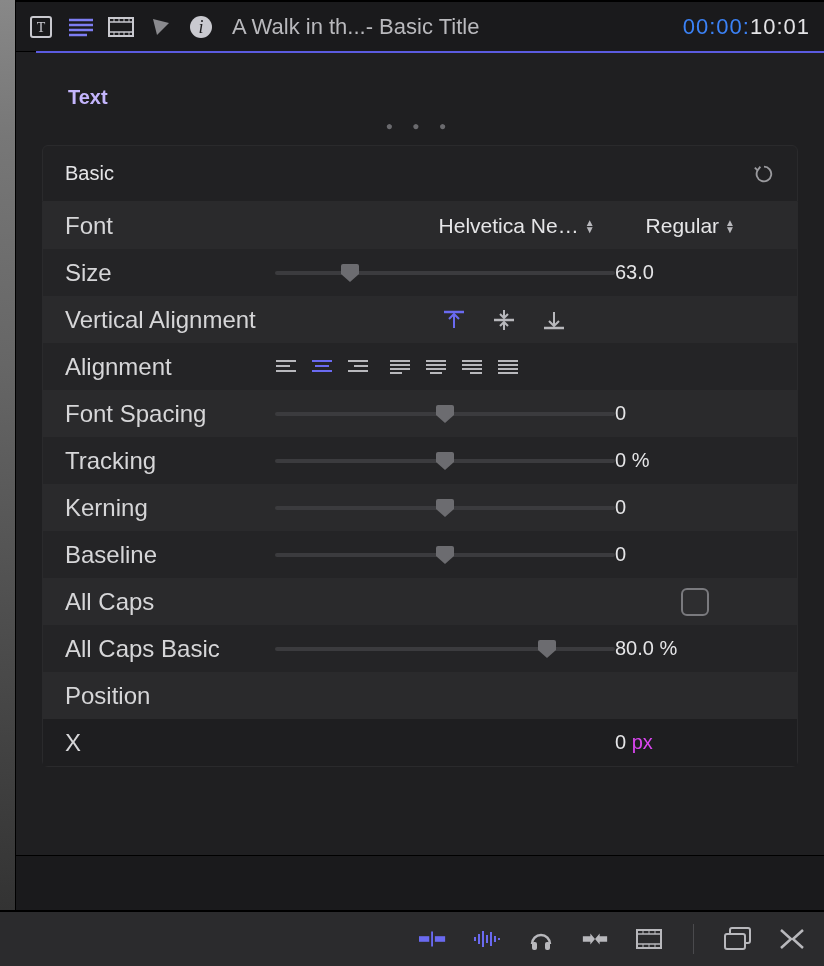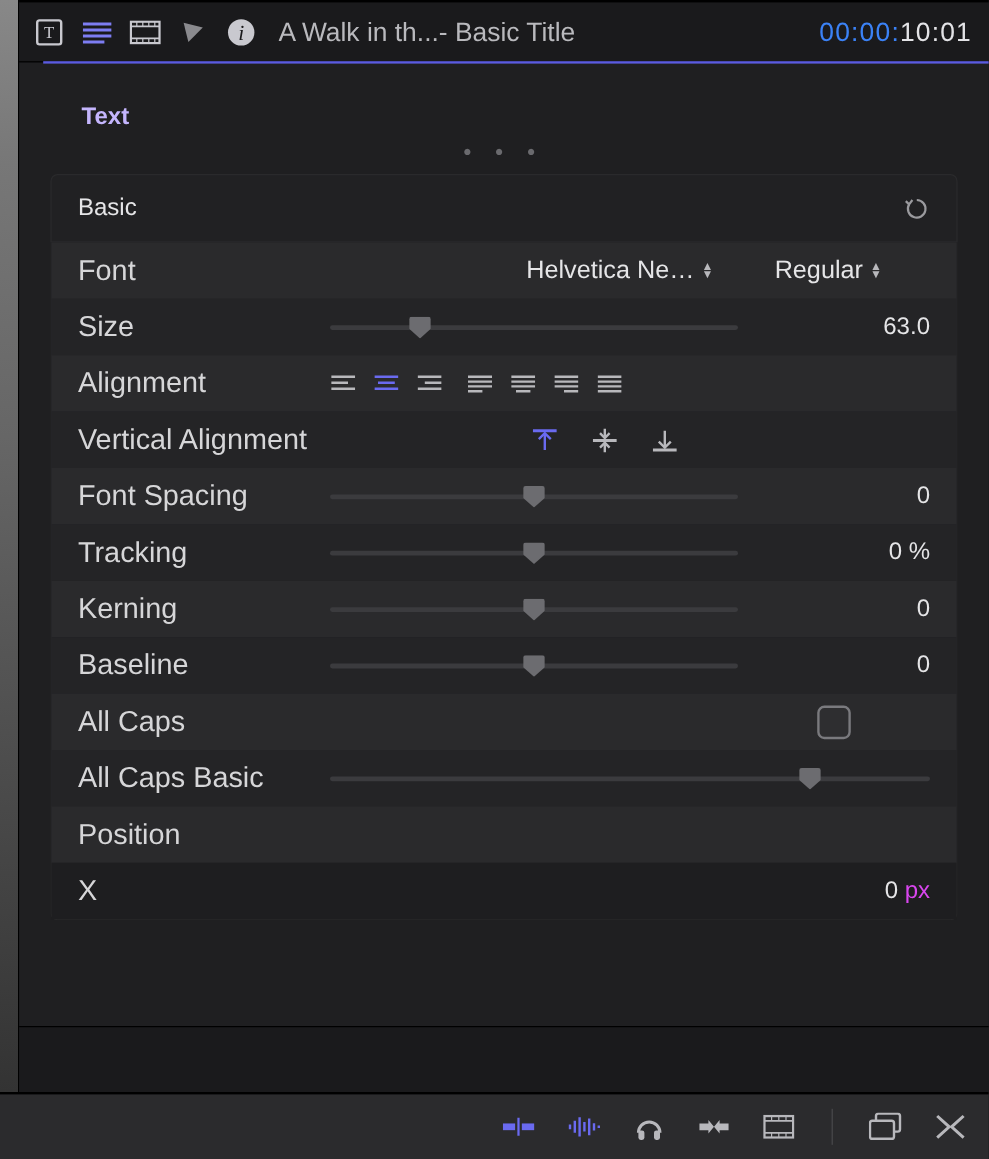--- a/index.html
+++ b/index.html
@@ -141,21 +141,21 @@
   }
   .row .ctrl {
     flex: 1;
     display: flex;
     align-items: center;
     gap: 10px;
   }
   .row .val {
     width: 160px;
     flex: 0 0 160px;
-    text-align: right;
+    text-align: left;
     color: #e5e5e7;
     font-size: 20px;
   }
 
   .dropdown {
     display: flex;
     align-items: center;
     gap: 6px;
     color: #e5e5e7;
     font-size: 21px;
@@ -328,20 +328,50 @@
               <div class="slider">
                 <div class="track"></div>
                 <div class="thumb" style="left: 22%;">
                     <svg width="18" height="18">
                       <use href="#thumb-shape"></use>
                     </svg>
                   </div>
               </div>
             </div>
             <div class="val">63.0</div>
+          </div>
+
+          <div class="row">
+            <div class="lbl">Vertical Alignment</div>
+            <div class="valign-set">
+              <div class="valign-btn active">
+                  <svg width="20" height="20">
+                    <line x1="0" y1="2" x2="20" y2="2" stroke="currentColor" stroke-width="2.5"></line>
+                    <line x1="10" y1="4" x2="10" y2="18" stroke="currentColor" stroke-width="2"></line>
+                    <polyline points="5,9 10,4 15,9" fill="none" stroke="currentColor" stroke-width="2"></polyline>
+                  </svg>
+                </div>
+              <div class="valign-btn">
+                  <svg width="20" height="20">
+                    <line x1="0" y1="10" x2="20" y2="10" stroke="currentColor" stroke-width="2.5"></line>
+                    <line x1="10" y1="0" x2="10" y2="7" stroke="currentColor" stroke-width="2"></line>
+                    <polyline points="6,4 10,8 14,4" fill="none" stroke="currentColor" stroke-width="2"></polyline>
+                    <line x1="10" y1="13" x2="10" y2="20" stroke="currentColor" stroke-width="2"></line>
+                    <polyline points="6,16 10,12 14,16" fill="none" stroke="currentColor" stroke-width="2"></polyline>
+                  </svg>
+                </div>
+              <div class="valign-btn">
+                  <svg width="20" height="20">
+                    <line x1="0" y1="18" x2="20" y2="18" stroke="currentColor" stroke-width="2.5"></line>
+                    <line x1="10" y1="2" x2="10" y2="16" stroke="currentColor" stroke-width="2"></line>
+                    <polyline points="5,11 10,16 15,11" fill="none" stroke="currentColor" stroke-width="2"></polyline>
+                  </svg>
+                </div>
+            </div>
+            <div class="val"></div>
           </div>
 
           <div class="row">
             <div class="lbl">Alignment</div>
             <div class="ctrl">
               <div class="align-group">
                 <div class="align-set">
                   <div class="align-btn">
                       <svg width="20" height="16">
                         <line x1="0" y1="2" x2="20" y2="2" stroke="currentColor" stroke-width="2"></line>
@@ -397,50 +427,20 @@
                         <line x1="0" y1="14" x2="20" y2="14" stroke="currentColor" stroke-width="2"></line>
                       </svg>
                     </div>
                 </div>
               </div>
             </div>
             <div class="val"></div>
           </div>
 
           <div class="row">
-            <div class="lbl">Vertical Alignment</div>
-            <div class="valign-set">
-              <div class="valign-btn active">
-                  <svg width="20" height="20">
-                    <line x1="0" y1="2" x2="20" y2="2" stroke="currentColor" stroke-width="2.5"></line>
-                    <line x1="10" y1="4" x2="10" y2="18" stroke="currentColor" stroke-width="2"></line>
-                    <polyline points="5,9 10,4 15,9" fill="none" stroke="currentColor" stroke-width="2"></polyline>
-                  </svg>
-                </div>
-              <div class="valign-btn">
-                  <svg width="20" height="20">
-                    <line x1="0" y1="10" x2="20" y2="10" stroke="currentColor" stroke-width="2.5"></line>
-                    <line x1="10" y1="0" x2="10" y2="7" stroke="currentColor" stroke-width="2"></line>
-                    <polyline points="6,4 10,8 14,4" fill="none" stroke="currentColor" stroke-width="2"></polyline>
-                    <line x1="10" y1="13" x2="10" y2="20" stroke="currentColor" stroke-width="2"></line>
-                    <polyline points="6,16 10,12 14,16" fill="none" stroke="currentColor" stroke-width="2"></polyline>
-                  </svg>
-                </div>
-              <div class="valign-btn">
-                  <svg width="20" height="20">
-                    <line x1="0" y1="18" x2="20" y2="18" stroke="currentColor" stroke-width="2.5"></line>
-                    <line x1="10" y1="2" x2="10" y2="16" stroke="currentColor" stroke-width="2"></line>
-                    <polyline points="5,11 10,16 15,11" fill="none" stroke="currentColor" stroke-width="2"></polyline>
-                  </svg>
-                </div>
-            </div>
-            <div class="val"></div>
-          </div>
-
-          <div class="row">
             <div class="lbl">Font Spacing</div>
             <div class="ctrl">
                 <div class="slider">
                   <div class="track"></div>
                   <div class="thumb" style="left: 50%;">
                     <svg width="18" height="18">
                       <use href="#thumb-shape"></use>
                     </svg>
                   </div>
                 </div>
@@ -506,20 +506,21 @@
             <div class="ctrl">
                 <div class="slider">
                   <div class="track"></div>
                   <div class="thumb" style="left: 80%;">
                     <svg width="18" height="18">
                       <use href="#thumb-shape"></use>
                     </svg>
                   </div>
                 </div>
               </div>
+            <div class="val">80.0 %</div>
           </div>
 
           <div class="row">
             <div class="lbl">Position</div>
             <div class="ctrl"></div>
             <div class="val"></div>
           </div>
 
           <div class="row" style="background:#1e1e20;">
             <div class="lbl" style="padding-left:0;">X</div>

